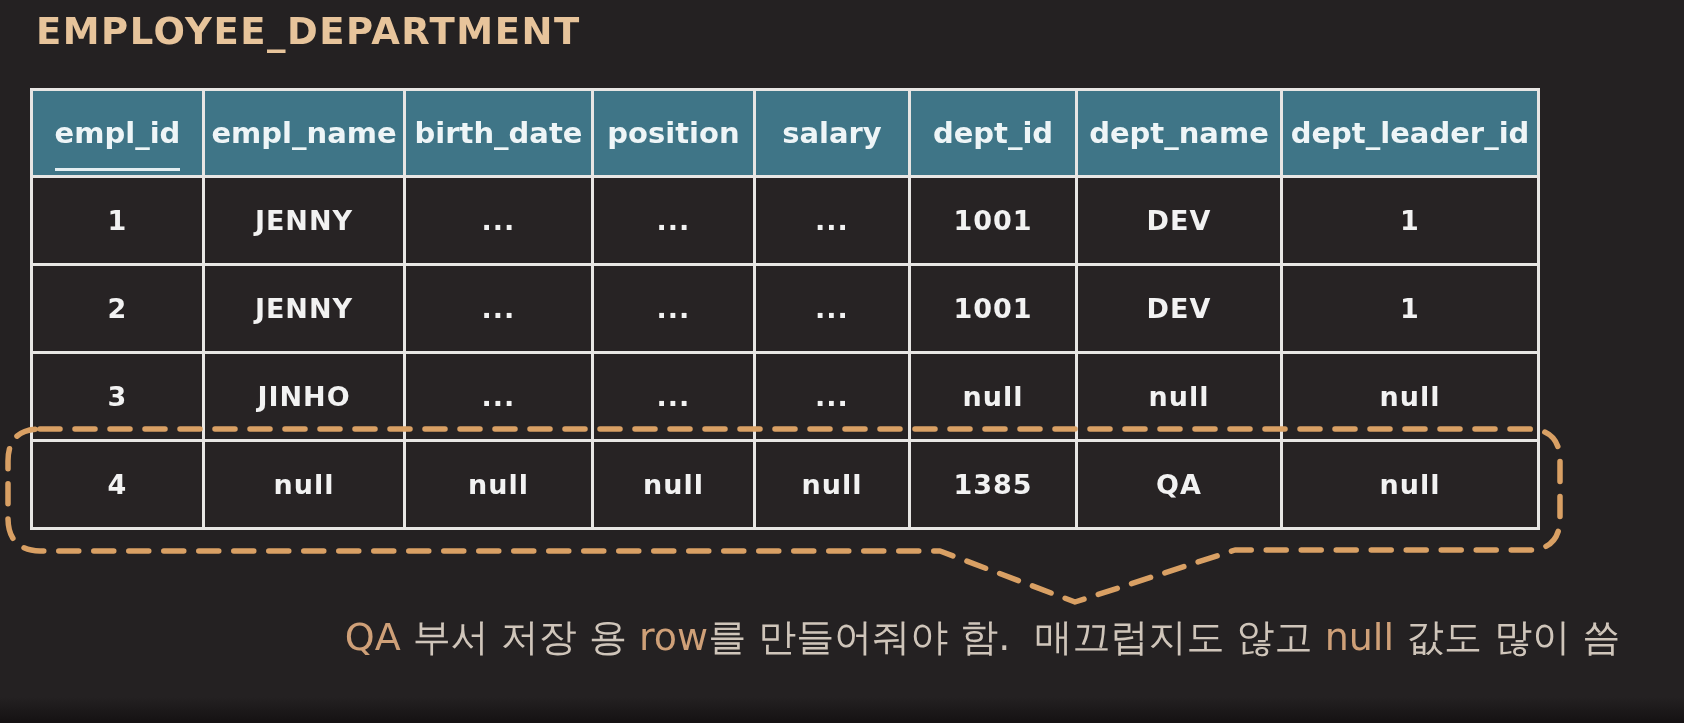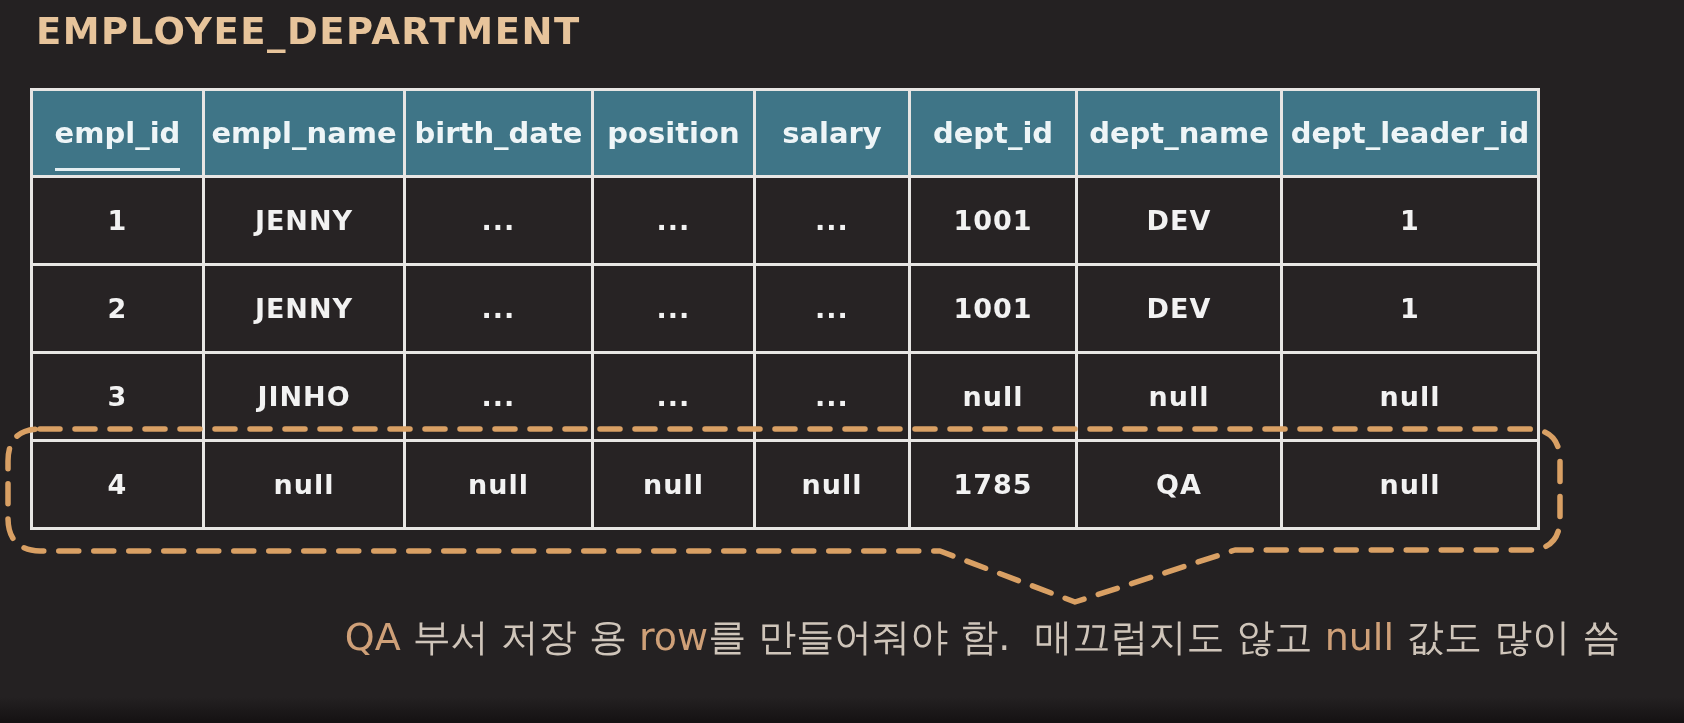--- a/index.html
+++ b/index.html
@@ -121,21 +121,21 @@
           <td>null</td>
           <td>null</td>
           <td>null</td>
         </tr>
         <tr>
           <td>4</td>
           <td>null</td>
           <td>null</td>
           <td>null</td>
           <td>null</td>
-          <td>1785</td>
+          <td>1385</td>
           <td>QA</td>
           <td>null</td>
         </tr>
       </tbody>
   </table>
 
   <svg class="callout-svg" viewBox="0 0 1684 723" aria-hidden="true">
     <path d="M 40 429
          H 1528
          Q 1560 429 1560 461

